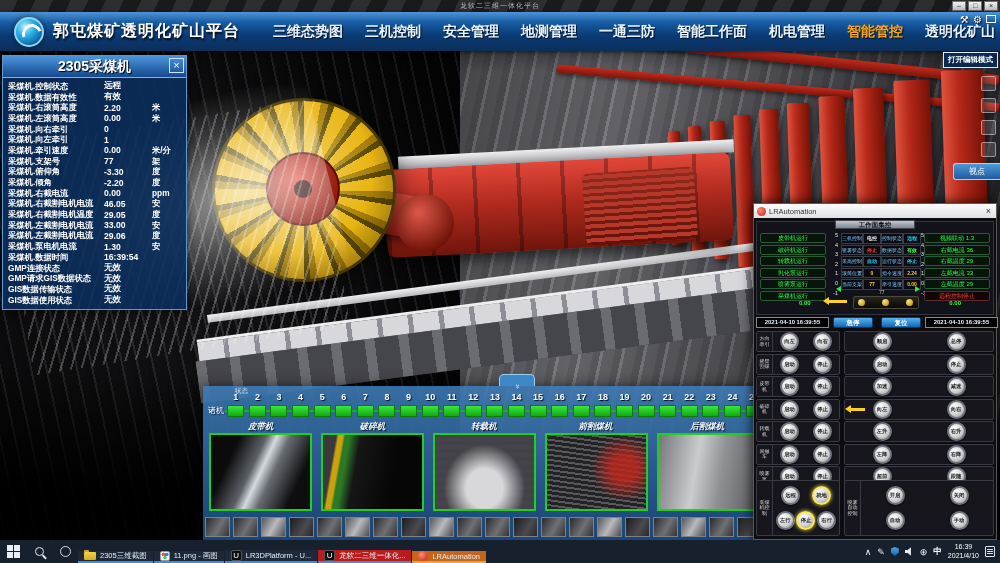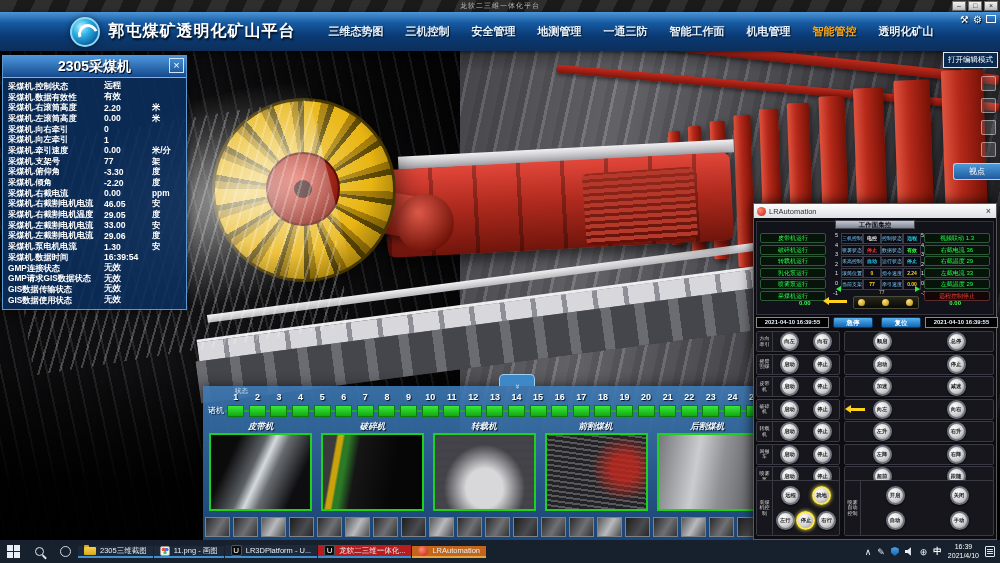--- a/index.html
+++ b/index.html
@@ -10,38 +10,38 @@
     background:repeating-linear-gradient(115deg,#2e2e2e 0 16px,#1a1a1a 16px 32px);
     display:flex;align-items:center;justify-content:center;}
   .titlebar-text{font-size:7px;color:#b9b9b9;letter-spacing:1px;}
   .win-controls{position:absolute;right:2px;top:1px;display:flex;gap:2px;}
   .win-btn{width:14px;height:10px;background:linear-gradient(#f2f2f2,#bfbfbf);border:1px solid #6e6e6e;
     font-size:7px;line-height:8px;text-align:center;color:#222;box-sizing:border-box;}
 
   
   .navbar{position:absolute;top:12px;left:0;right:0;height:39px;z-index:60;
     background:linear-gradient(180deg,#4c95d6 0%,#165aa2 28%,#0a3a74 62%,#0d2f5a 100%);
-    border-bottom:2px solid #0a2richt448;display:flex;align-items:center;box-shadow:0 1px 4px rgba(0,0,0,.6);justify-content:center;}
+    border-bottom:2px solid #0a2richt448;display:flex;align-items:center;box-shadow:0 1px 4px rgba(0,0,0,.6);}
   .logo{width:30px;height:30px;border-radius:50%;margin-left:14px;flex:0 0 auto;
     background:radial-gradient(circle at 35% 30%,#bdeffc 0%,#2db4e8 35%,#0a5a9e 80%);
     border:2px solid #8fd8f4;box-sizing:border-box;position:relative;box-shadow:0 0 6px rgba(0,0,0,.5);}
   .logo::after{content:"";position:absolute;left:6px;top:5px;width:14px;height:14px;border:3px solid #fff;
     border-color:#fff transparent transparent #fff;border-radius:50%;transform:rotate(25deg);}
   .brand{font-size:16px;font-weight:bold;color:#fff;margin-left:9px;letter-spacing:1px;
     text-shadow:1px 2px 2px rgba(0,0,0,.85);white-space:nowrap;}
   .nav-items{display:flex;margin-left:22px;}
-  .nav-item{font-size:11px;font-weight:bold;color:#eaf4ff;padding:0 11px;white-space:nowrap;
+  .nav-item{font-size:14px;font-weight:bold;color:#eaf4ff;padding:0 11px;white-space:nowrap;
     text-shadow:1px 1px 1px #001122;cursor:default;}
   .nav-item.active{color:#f7a61b;}
   .nav-tools{position:absolute;right:4px;top:2px;display:flex;gap:4px;align-items:center;}
   .nav-tool{color:#fff;font-size:10px;line-height:12px;text-shadow:1px 1px 1px #000;}
   .fit-glyph{width:10px;height:8px;border:1.5px solid #fff;box-sizing:border-box;}
 
   .edit-btn{position:absolute;top:52px;right:2px;z-index:60;background:#0b2a50;border:1px solid #dce9f6;
-    color:#fff;font-size:7.5px;font-weight:normal;padding:2px 4px;white-space:nowrap;}
+    color:#fff;font-size:7.5px;font-weight:bold;padding:2px 4px;white-space:nowrap;}
 
   
   #scene{position:absolute;top:12px;left:0;right:0;bottom:23px;z-index:1;overflow:hidden;
     background:linear-gradient(100deg,#17171a 0%,#3c3c41 32%,#7b7b81 58%,#4c4c52 80%,#202024 100%);}
   .sc{position:absolute;}
   .rock-tex{left:0;top:0;right:0;bottom:0;opacity:.5;
     background:repeating-linear-gradient(102deg,rgba(0,0,0,.55) 0 7px,rgba(120,120,126,.25) 7px 10px,rgba(10,10,12,.45) 10px 21px);}
   .rock-left{left:0;top:0;width:46%;height:100%;
     background:radial-gradient(ellipse at 35% 45%,rgba(40,40,44,.9),rgba(3,3,4,.95) 75%);}
   .rock-left-tex{left:0;top:0;width:46%;height:100%;opacity:.6;
@@ -808,21 +808,21 @@
           <span></span>
           <span></span>
         </div>
     </div>
     <div class="tb-btn">
       <div class="icon-search"></div>
     </div>
     <div class="tb-btn">
       <div class="icon-cortana"></div>
     </div>
-    <div id="tb-apps" style="display:flex;align-items:center;">
+    <div id="tb-apps" style="display:flex;align-items:flex-end;">
         <div class="tb-app">
           <span class="icon-folder"></span>
           <span class="tb-label">2305三维截图</span>
         </div>
         <div class="tb-app">
           <span class="icon-paint"></span>
           <span class="tb-label">11.png - 画图</span>
         </div>
         <div class="tb-app">
           <span class="icon-unreal"></span>

